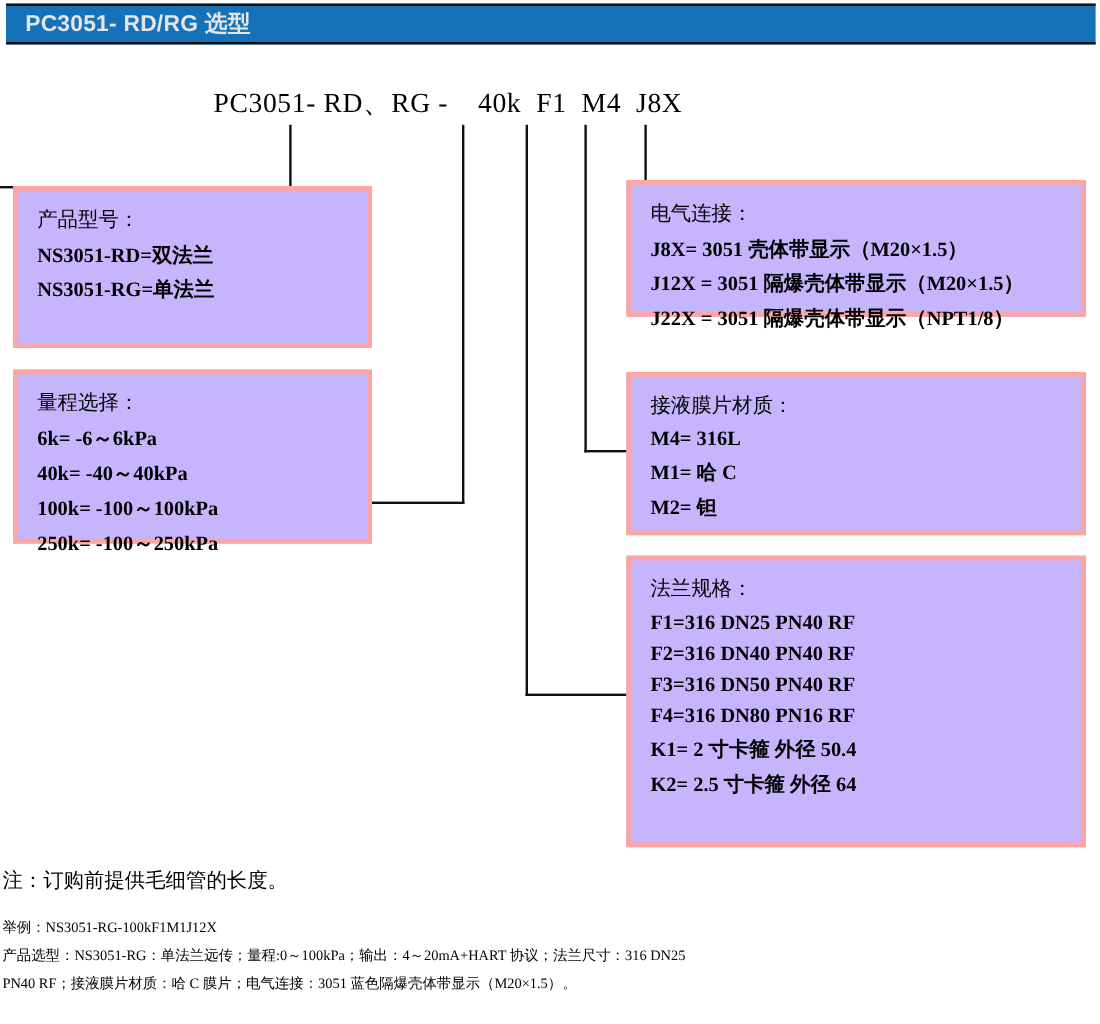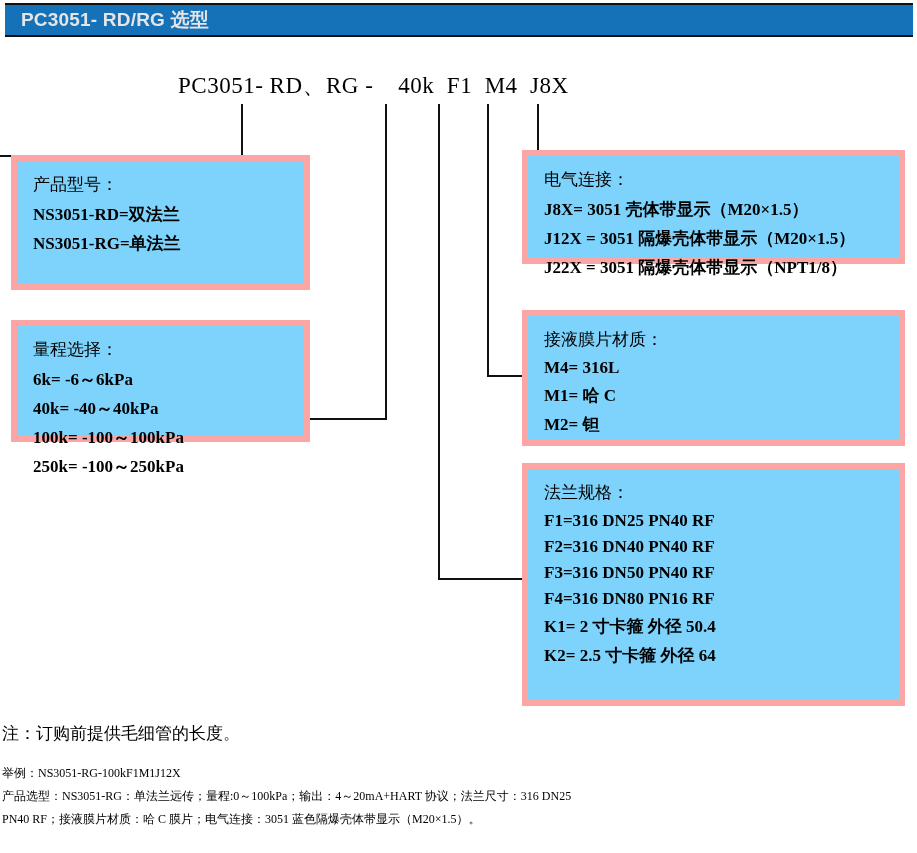--- a/index.html
+++ b/index.html
@@ -42,40 +42,40 @@
     left: 160px; top: 70px;
     font-size: 23px;
     letter-spacing: 0.5px;
     white-space: pre;
     margin-left: 18px;
   }
 
   
   .spec-box {
     position: absolute;
-    border: 6px solid #fca5a5;
-    background: #7dd3fc;
+    border: 4px solid #fca5a5;
+    background: #c4b5fd;
     padding: 12px 14px 10px 16px;
   }
   .spec-title {
     font-size: 17px;
     margin-bottom: 7px;
     white-space: nowrap;
   }
   .spec-line {
     font-size: 17px;
     font-weight: bold;
     margin-bottom: 6px;
     white-space: nowrap;
   }
   .spec-line:last-child { margin-bottom: 0; }
 
   
   #box-product   { left: 11px;  top: 155px; width: 299px; height: 135px; }
-  #box-range     { left: 11px;  top: 320px; width: 299px; height: 122px; }
+  #box-range     { left: 11px;  top: 308px; width: 299px; height: 145px; }
   #box-electric  { left: 522px; top: 150px; width: 383px; height: 114px; }
   #box-material  { left: 522px; top: 310px; width: 383px; height: 136px; }
   #box-flange    { left: 522px; top: 463px; width: 383px; height: 243px; }
 
   
   .ln { position: absolute; background: #111; }
   .v  { width: 2px; }
   .h  { height: 2px; }
 
   

